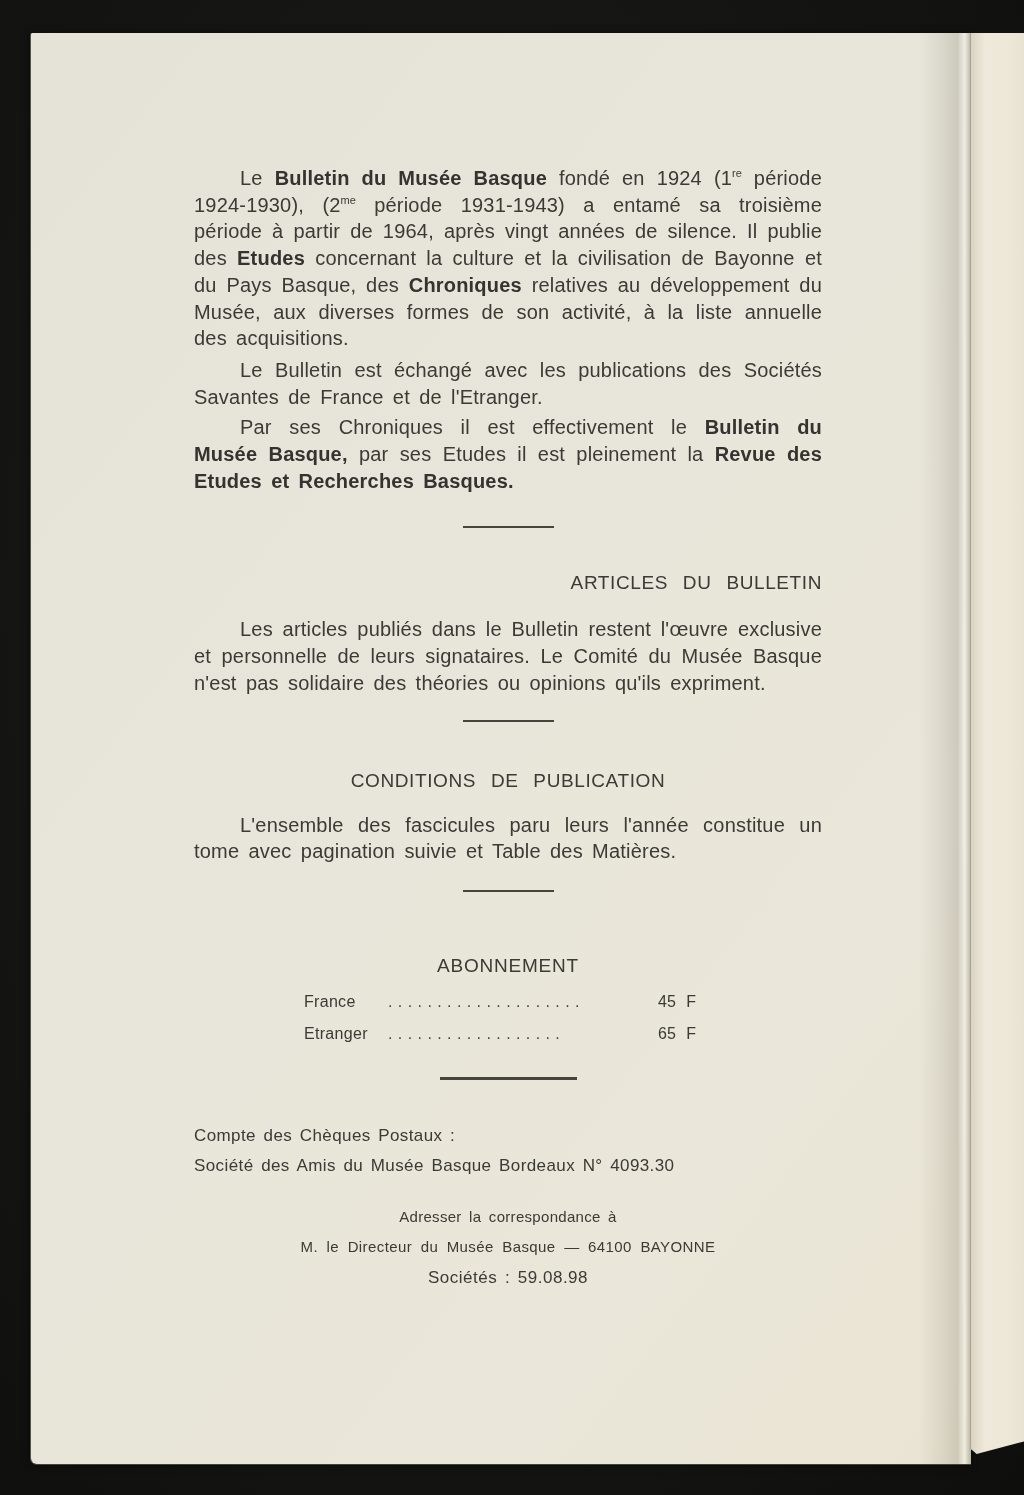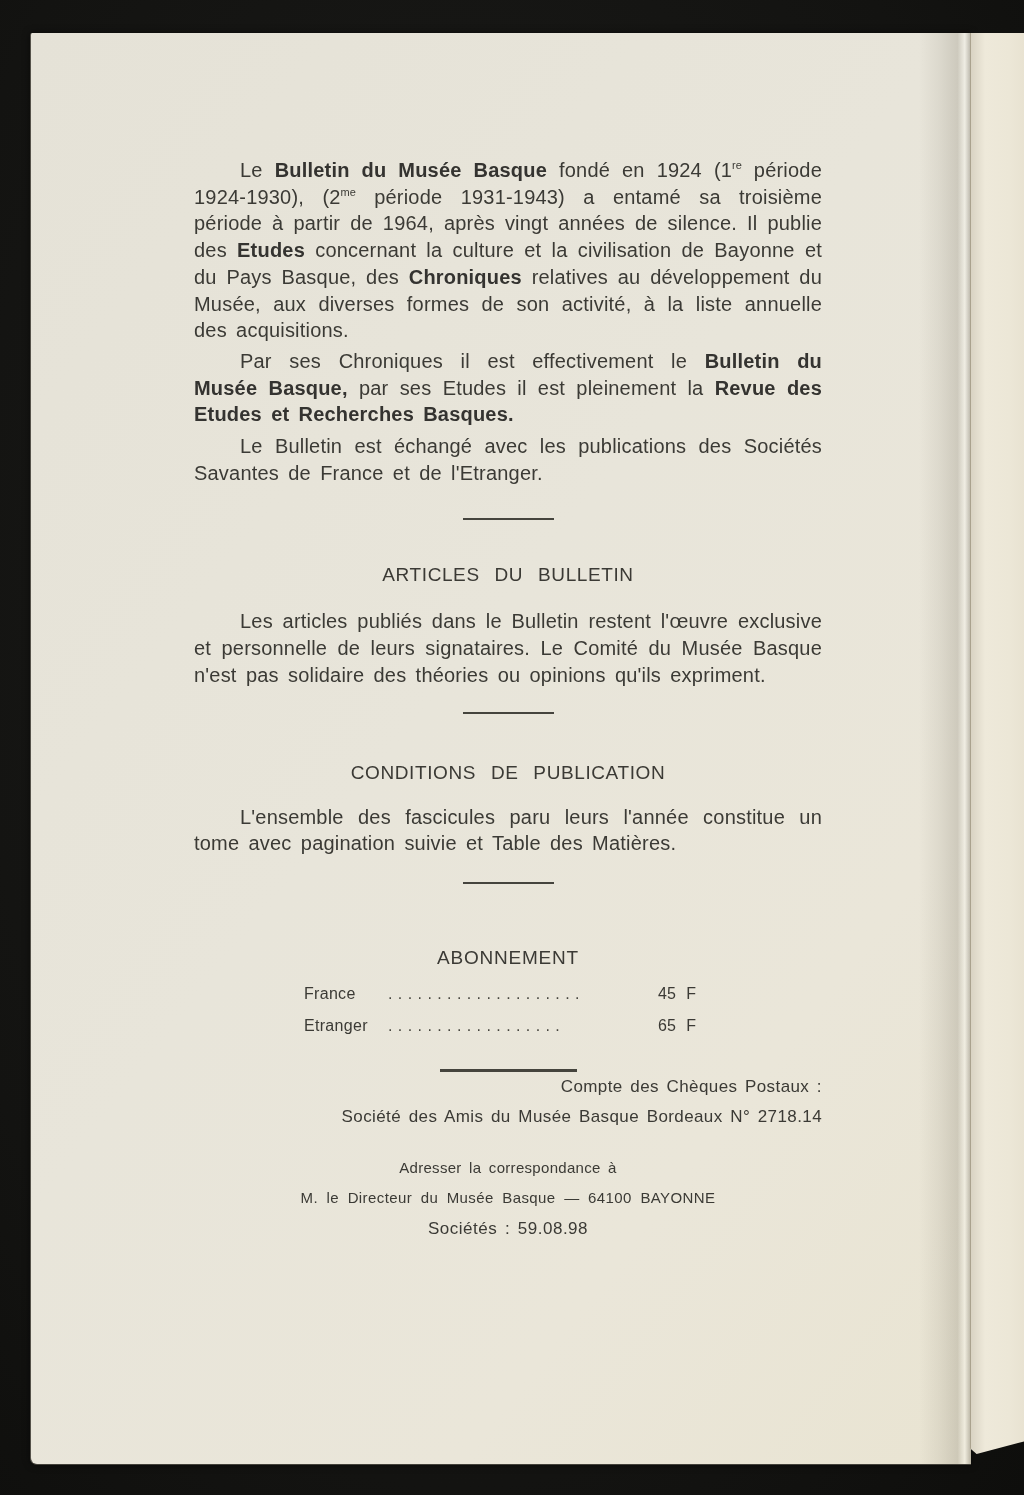--- a/index.html
+++ b/index.html
@@ -41,21 +41,21 @@
   .edge {
     position: absolute;
     left: 970px; top: 33px;
     width: 54px; height: 1421px;
     background: linear-gradient(to right, #d9d3c3 0%, #eee9da 26%, #ece7d7 70%, #e8e2d1 100%);
     border-left: 1px solid #aaa28e;
     clip-path: polygon(0 0, 100% 0, 100% 99.1%, 12% 100%, 0 99.6%);
   }
   .content {
     position: absolute;
-    left: 163px; top: 124px;
+    left: 163px; top: 132px;
     width: 628px;
     color: #3b3a35;
   }
   .para {
     margin: 0;
     font-size: 20px;
     line-height: 26.7px;
     text-align: justify;
     text-indent: 46px;
     word-spacing: 3.5px;
@@ -77,50 +77,50 @@
   .heading {
     margin: 0;
     font-size: 19px;
     font-weight: normal;
     line-height: 24px;
     text-align: center;
     letter-spacing: 0.6px;
     word-spacing: 9px;
     color: #3b3a35;
   }
-  .h-a { margin-top: 43px; }
+  .h-a { margin-top: 43px; text-align: right; }
   .h-b { margin-top: 47px; }
   .h-c { margin-top: 62px; letter-spacing: 0.8px; }
   .pa { margin-top: 21px; }
   .pb { margin-top: 19px; }
   .sub-rows { position: relative; margin-top: 8px; height: 64px; font-size: 16px; }
   .sub-row { position: relative; height: 32px; line-height: 32px; }
   .sub-label { position: absolute; left: 110px; letter-spacing: 0.3px; }
   .sub-dots {
     position: absolute; left: 194px; width: 237px;
     overflow: hidden; white-space: nowrap;
     letter-spacing: 5.4px; color: #45443d;
   }
   .sub-value { position: absolute; left: 464px; word-spacing: 6px; }
-  .postal { text-align: right; font-size: 17px; line-height: 30px; letter-spacing: 0.4px; word-spacing: 2.5px; }
+  .postal { margin-top: 41px; text-align: left; font-size: 17px; line-height: 30px; letter-spacing: 0.4px; word-spacing: 2.5px; }
   .address { margin-top: 21px; text-align: center; }
   .addr-line1 { font-size: 15px; line-height: 30px; word-spacing: 3px; letter-spacing: 0.3px; }
   .addr-line2 { font-size: 15px; line-height: 30px; word-spacing: 4px; letter-spacing: 0.4px; }
   .phone { margin-top: 3px; font-size: 17px; line-height: 26px; letter-spacing: 0.5px; word-spacing: 2.5px; }
 </style>
 </head>
 <body>
 
 <div class="stage">
   <div class="page">
     <div class="content">
 
       <p class="para"><span>Le </span><span class="b">Bulletin du Musée Basque</span><span> fondé en 1924 (1</span><sup>re</sup><span> période 1924-1930), (2</span><sup>me</sup><span> période 1931-1943) a entamé sa troisième période à partir de 1964, après vingt années de silence. Il publie des </span><span class="b">Etudes</span><span> concernant la culture et la civilisation de Bayonne et du Pays Basque, des </span><span class="b">Chroniques</span><span> relatives au développement du Musée, aux diverses formes de son activité, à la liste annuelle des acquisitions.</span></p>
+      <p class="para p3"><span>Le Bulletin est échangé avec les publications des Sociétés Savantes de France et de l'Etranger.</span></p>
       <p class="para p2"><span>Par ses Chroniques il est effectivement le </span><span class="b">Bulletin du Musée Basque,</span><span> par ses Etudes il est pleinement la </span><span class="b">Revue des Etudes et Recherches Basques.</span></p>
-      <p class="para p3"><span>Le Bulletin est échangé avec les publications des Sociétés Savantes de France et de l'Etranger.</span></p>
 
       <div class="divider dv-a"></div>
 
       <h2 class="heading h-a">ARTICLES DU BULLETIN</h2>
       <p class="para pa"><span>Les articles publiés dans le Bulletin restent l'œuvre exclusive et personnelle de leurs signataires. Le Comité du Musée Basque n'est pas solidaire des théories ou opinions qu'ils expriment.</span></p>
 
       <div class="divider dv-b"></div>
 
       <h2 class="heading h-b">CONDITIONS DE PUBLICATION</h2>
       <p class="para pb"><span>L'ensemble des fascicules paru leurs l'année constitue un tome avec pagination suivie et Table des Matières.</span></p>
@@ -139,21 +139,21 @@
           <span class="sub-label">Etranger</span>
           <span class="sub-dots">..................</span>
           <span class="sub-value">65 F</span>
         </div>
       </div>
 
       <div class="divider dv-d"></div>
 
       <div class="postal">
         <div>Compte des Chèques Postaux :</div>
-        <div>Société des Amis du Musée Basque Bordeaux N° 2718.14</div>
+        <div>Société des Amis du Musée Basque Bordeaux N° 4093.30</div>
       </div>
 
       <div class="address">
         <div class="addr-line1">Adresser la correspondance à</div>
         <div class="addr-line2">M. le Directeur du Musée Basque — 64100 BAYONNE</div>
         <div class="phone">Sociétés : 59.08.98</div>
       </div>
 
     </div>
     <div class="fold-shade"></div>

